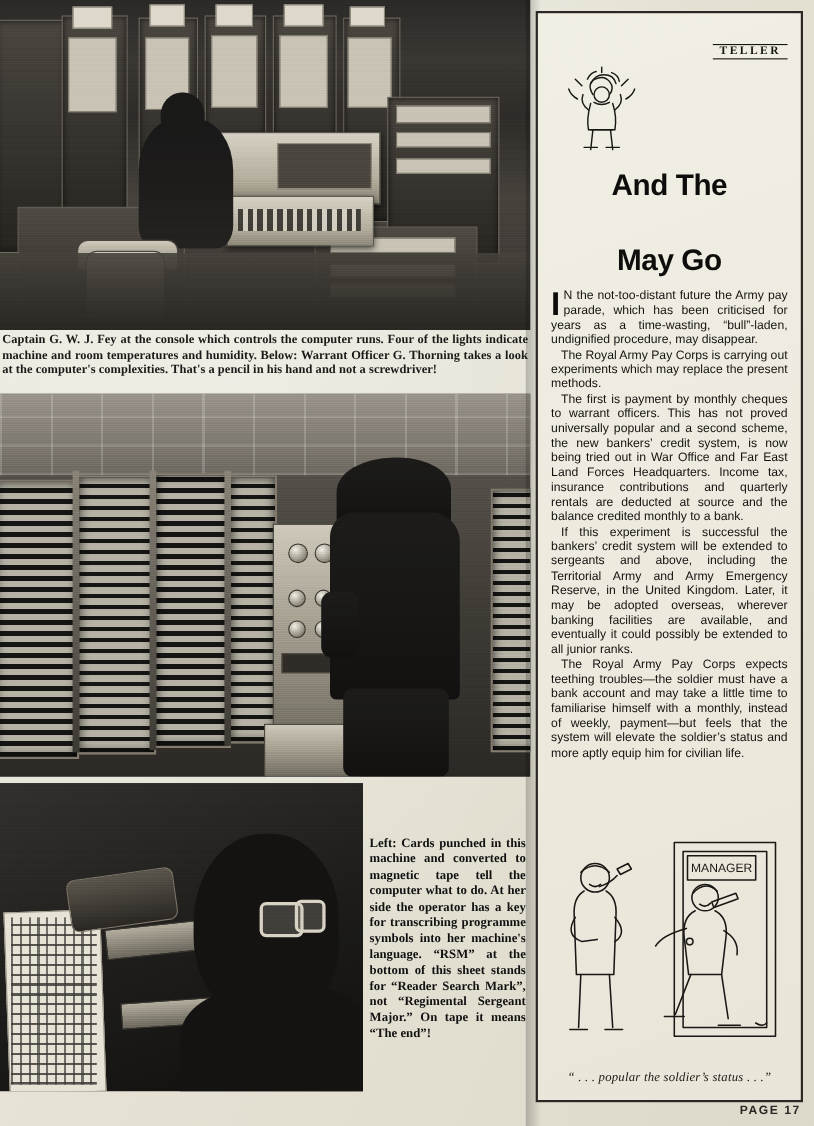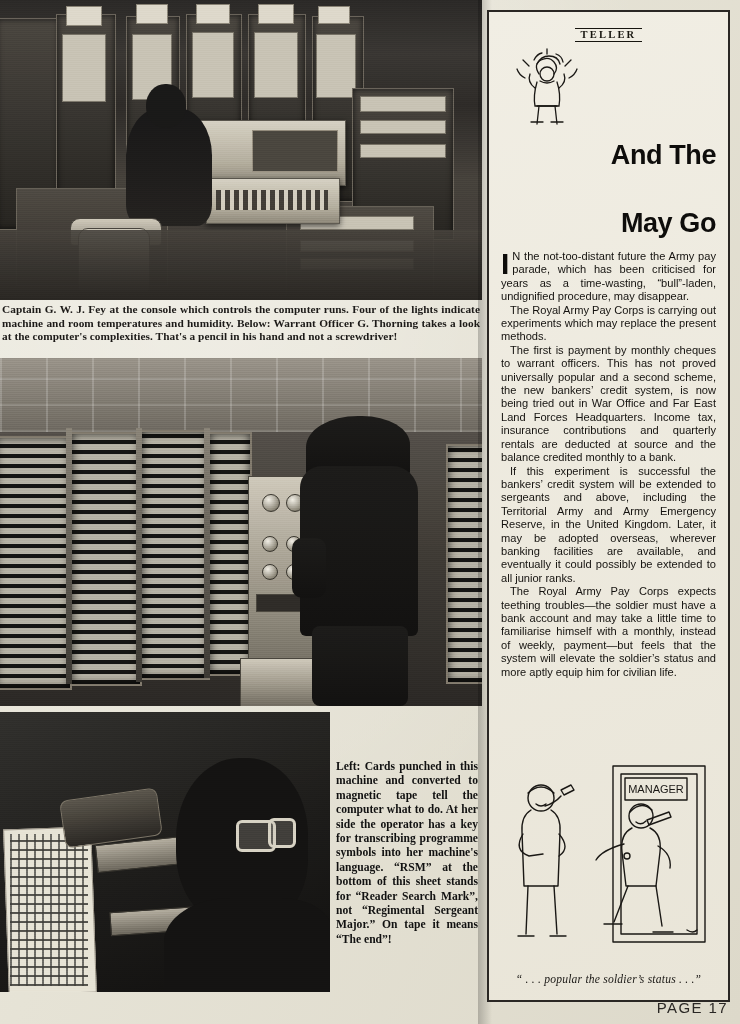--- a/index.html
+++ b/index.html
@@ -219,42 +219,42 @@
     left: 487px;
     top: 10px;
     width: 243px;
     height: 992px;
     border: 2px solid #2a2724;
     background: linear-gradient(160deg,#f1eee4,#e9e5d8);
     box-sizing: border-box;
     padding: 8px 12px 0 12px;
   }
   .teller-wrap {
-    text-align: center;
-    margin-top: 4px;
+    text-align: right;
+    margin-top: 16px;
   }
   .teller-label {
     display: inline-block;
     font-family: "Liberation Serif", serif;
     font-size: 10.5px;
     letter-spacing: 2.2px;
     font-weight: 700;
     color: #17150f;
     border-top: 1.5px solid #17150f;
     border-bottom: 1.5px solid #17150f;
     padding: 0 6px;
     line-height: 12px;
   }
   .teller-art {
     margin: 6px auto 2px auto;
     width: 92px;
     height: 78px;
   }
   .headline {
-    text-align: right;
+    text-align: center;
     font-family: "Liberation Sans", sans-serif;
     font-weight: 700;
     font-size: 27px;
     line-height: 34px;
     color: #0e0d0b;
     letter-spacing: -0.4px;
     margin: 6px 0 10px 0;
   }
   .body-text {
     font-family: "Liberation Sans", sans-serif;
@@ -292,23 +292,24 @@
     font-style: italic;
     font-size: 11.6px;
     color: #1a1815;
     letter-spacing: 0.2px;
   }
   .page-num {
     position: absolute;
     right: 12px;
     bottom: 8px;
     font-family: "Liberation Sans", sans-serif;
-    font-size: 15px;
+    font-size: 11px;
     letter-spacing: 1.4px;
     color: #2a2724;
+    font-weight: bold;
   }
   .edge-shadow {
     position: absolute;
     left: 478px; top: 0; width: 14px; height: 1024px;
     background: linear-gradient(90deg, rgba(0,0,0,0.22), rgba(0,0,0,0));
     pointer-events: none;
   }
 </style>
 </head>
 <body>

